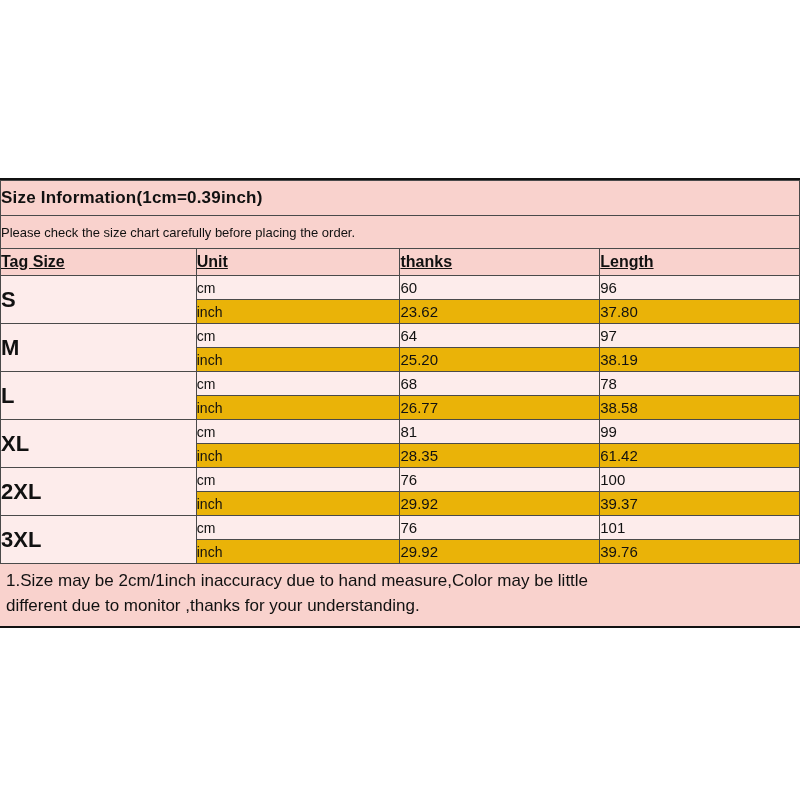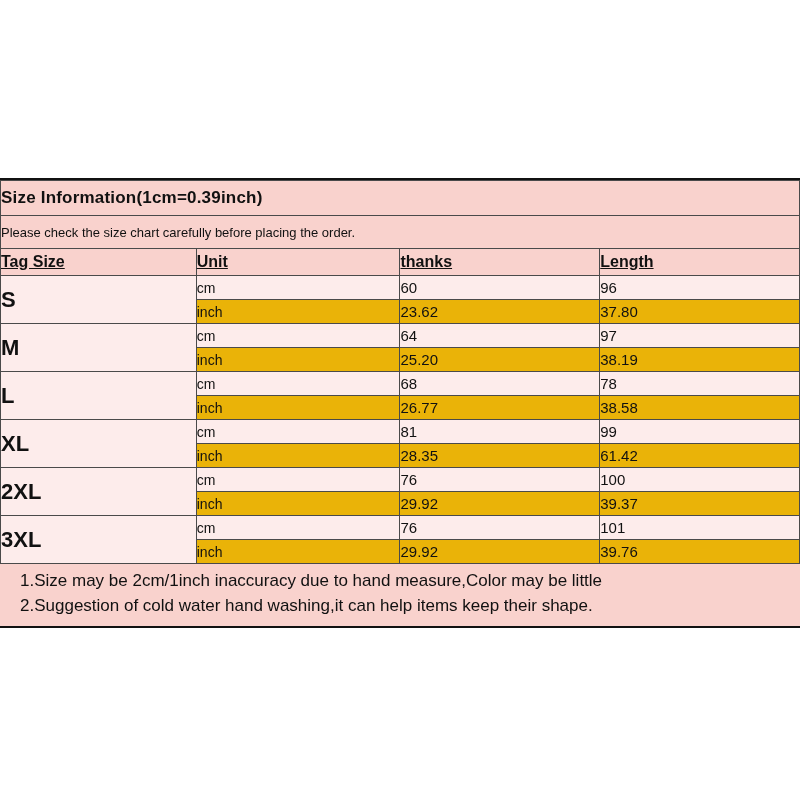--- a/index.html
+++ b/index.html
@@ -74,21 +74,20 @@
   .row-light td {
     background: #fdeceb;
   }
   .row-dark td {
     background: #eab308;
   }
   .notes {
     background: #f9d2cd;
     padding: 5px 6px 8px 6px;
     box-sizing: border-box;
-    margin-left: 14px;
   }
   .note-line {
     font-size: 17px;
     color: #111;
     line-height: 1.45;
     white-space: nowrap;
   }
   
   col.c-tag { width: 24.5%; }
   col.c-unit { width: 25.5%; }
@@ -190,16 +189,16 @@
         <tr class="row-dark">
           <td class="unit-cell">inch</td>
           <td class="val-cell">29.92</td>
           <td class="val-cell">39.76</td>
         </tr>
       </tbody>
     </table>
 
     <div class="notes">
       <div class="note-line">1.Size may be 2cm/1inch inaccuracy due to hand measure,Color may be little</div>
-      <div class="note-line">2.Suggestion of cold water hand washing,it can help items keep their shape.</div>
+      <div class="note-line">different due to monitor ,thanks for your understanding.</div>
     </div>
   </div>
 </div>
 
 </body></html>

